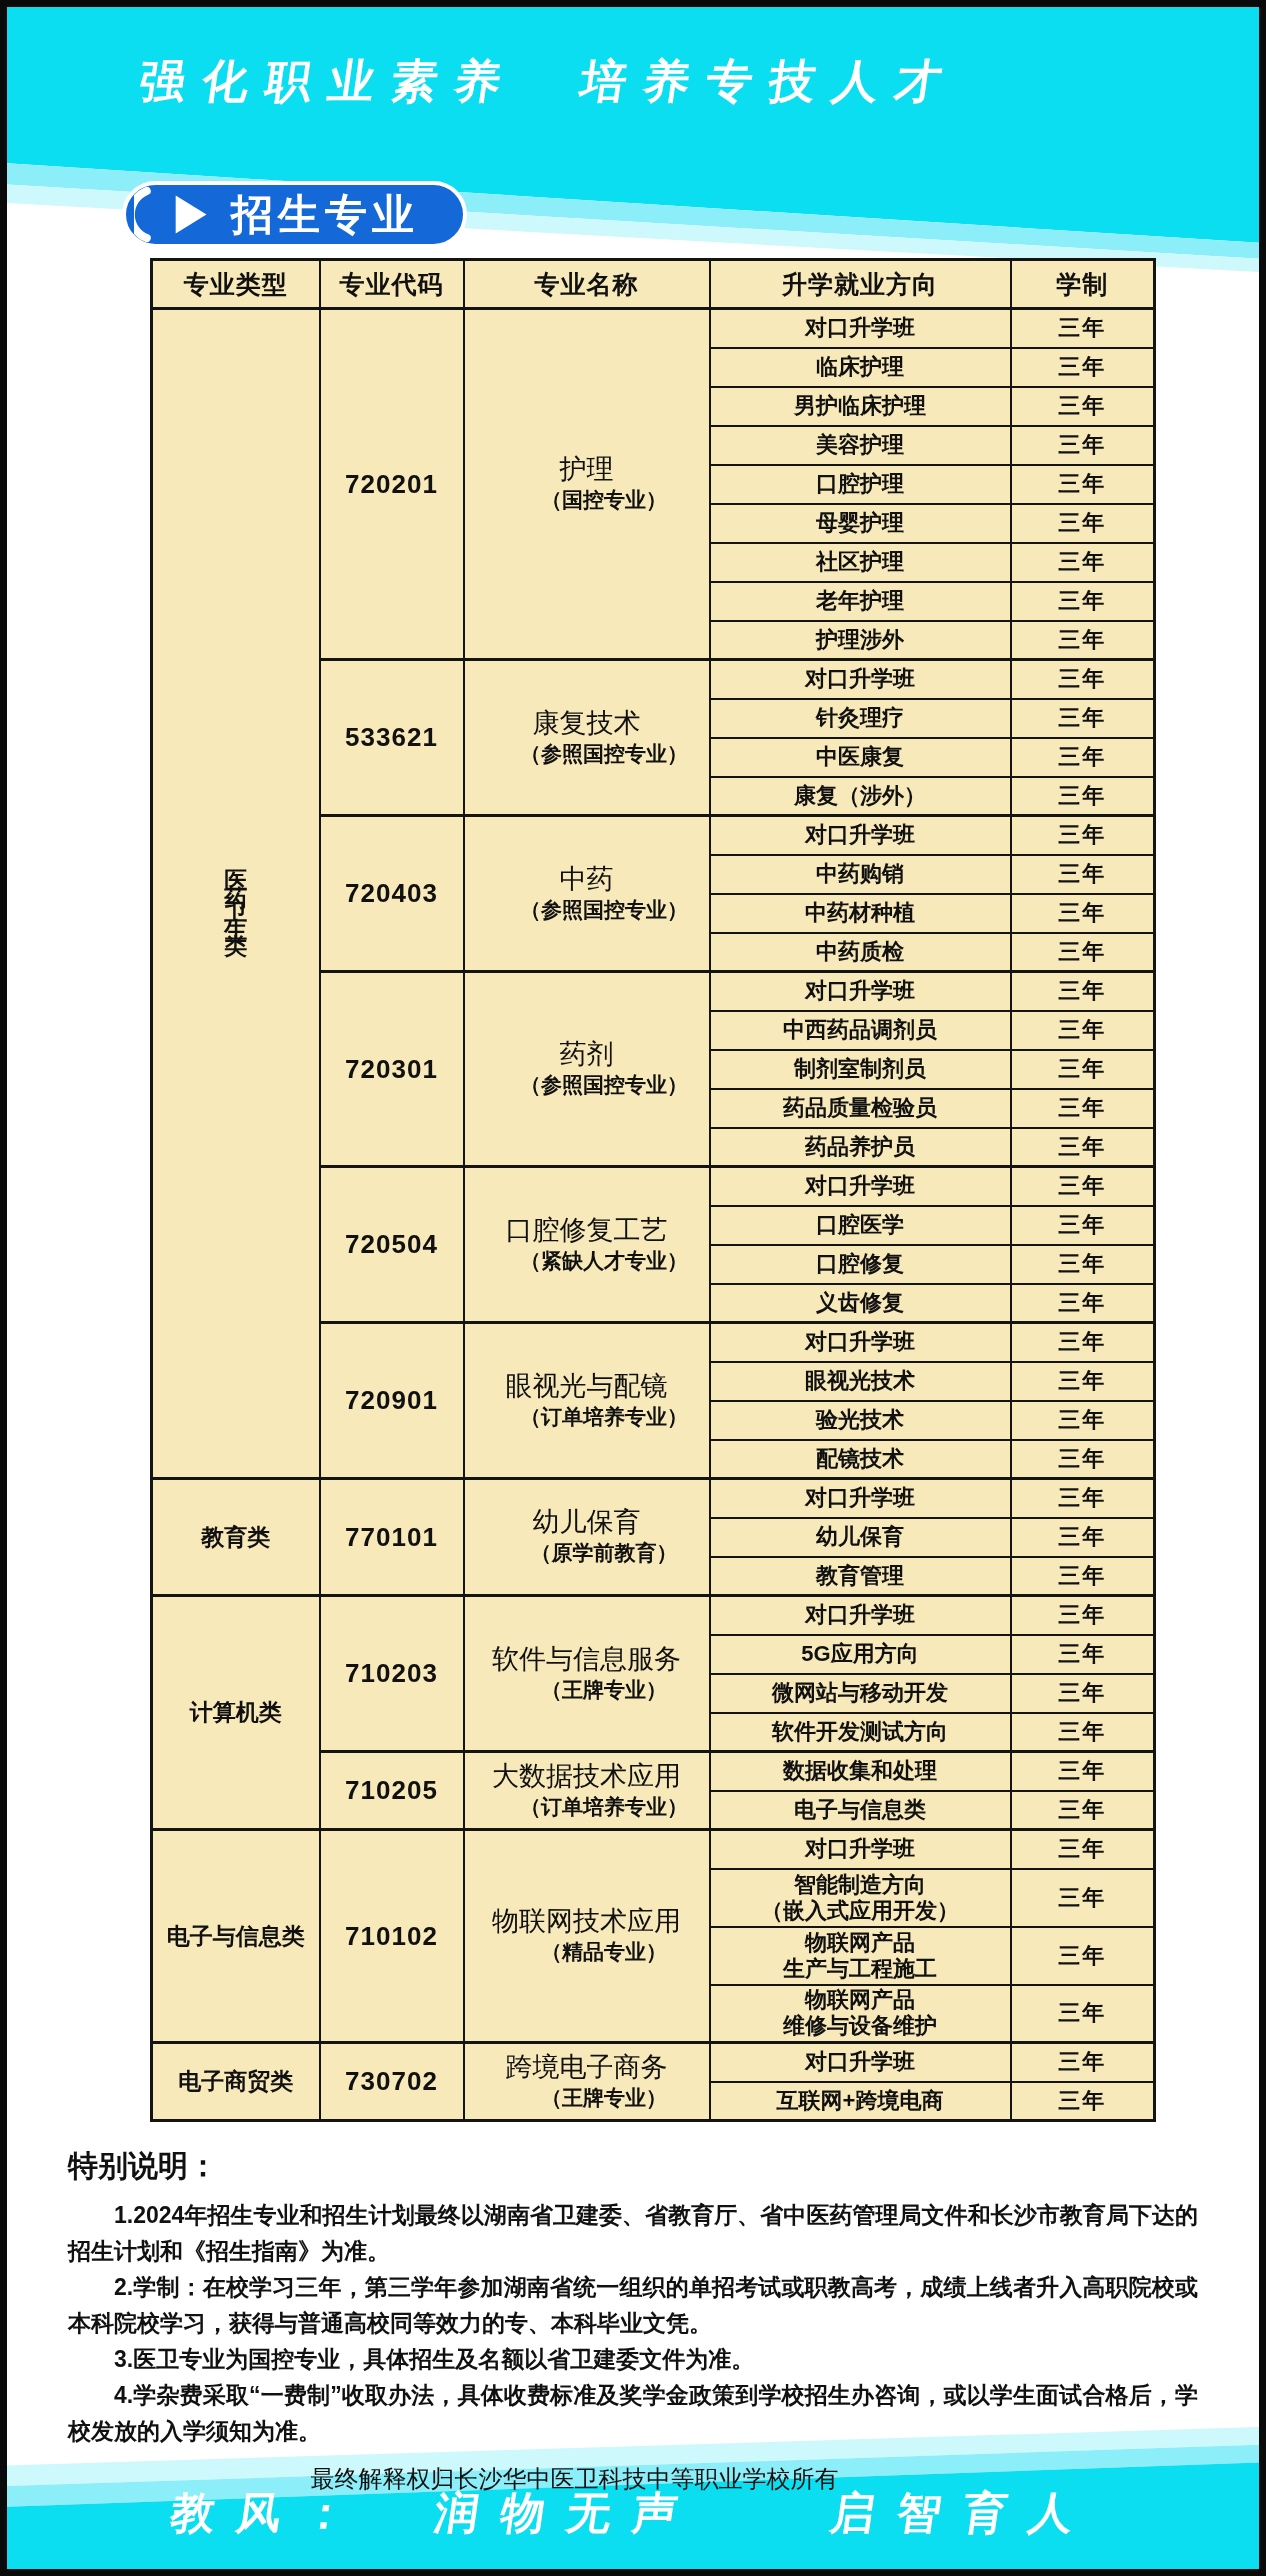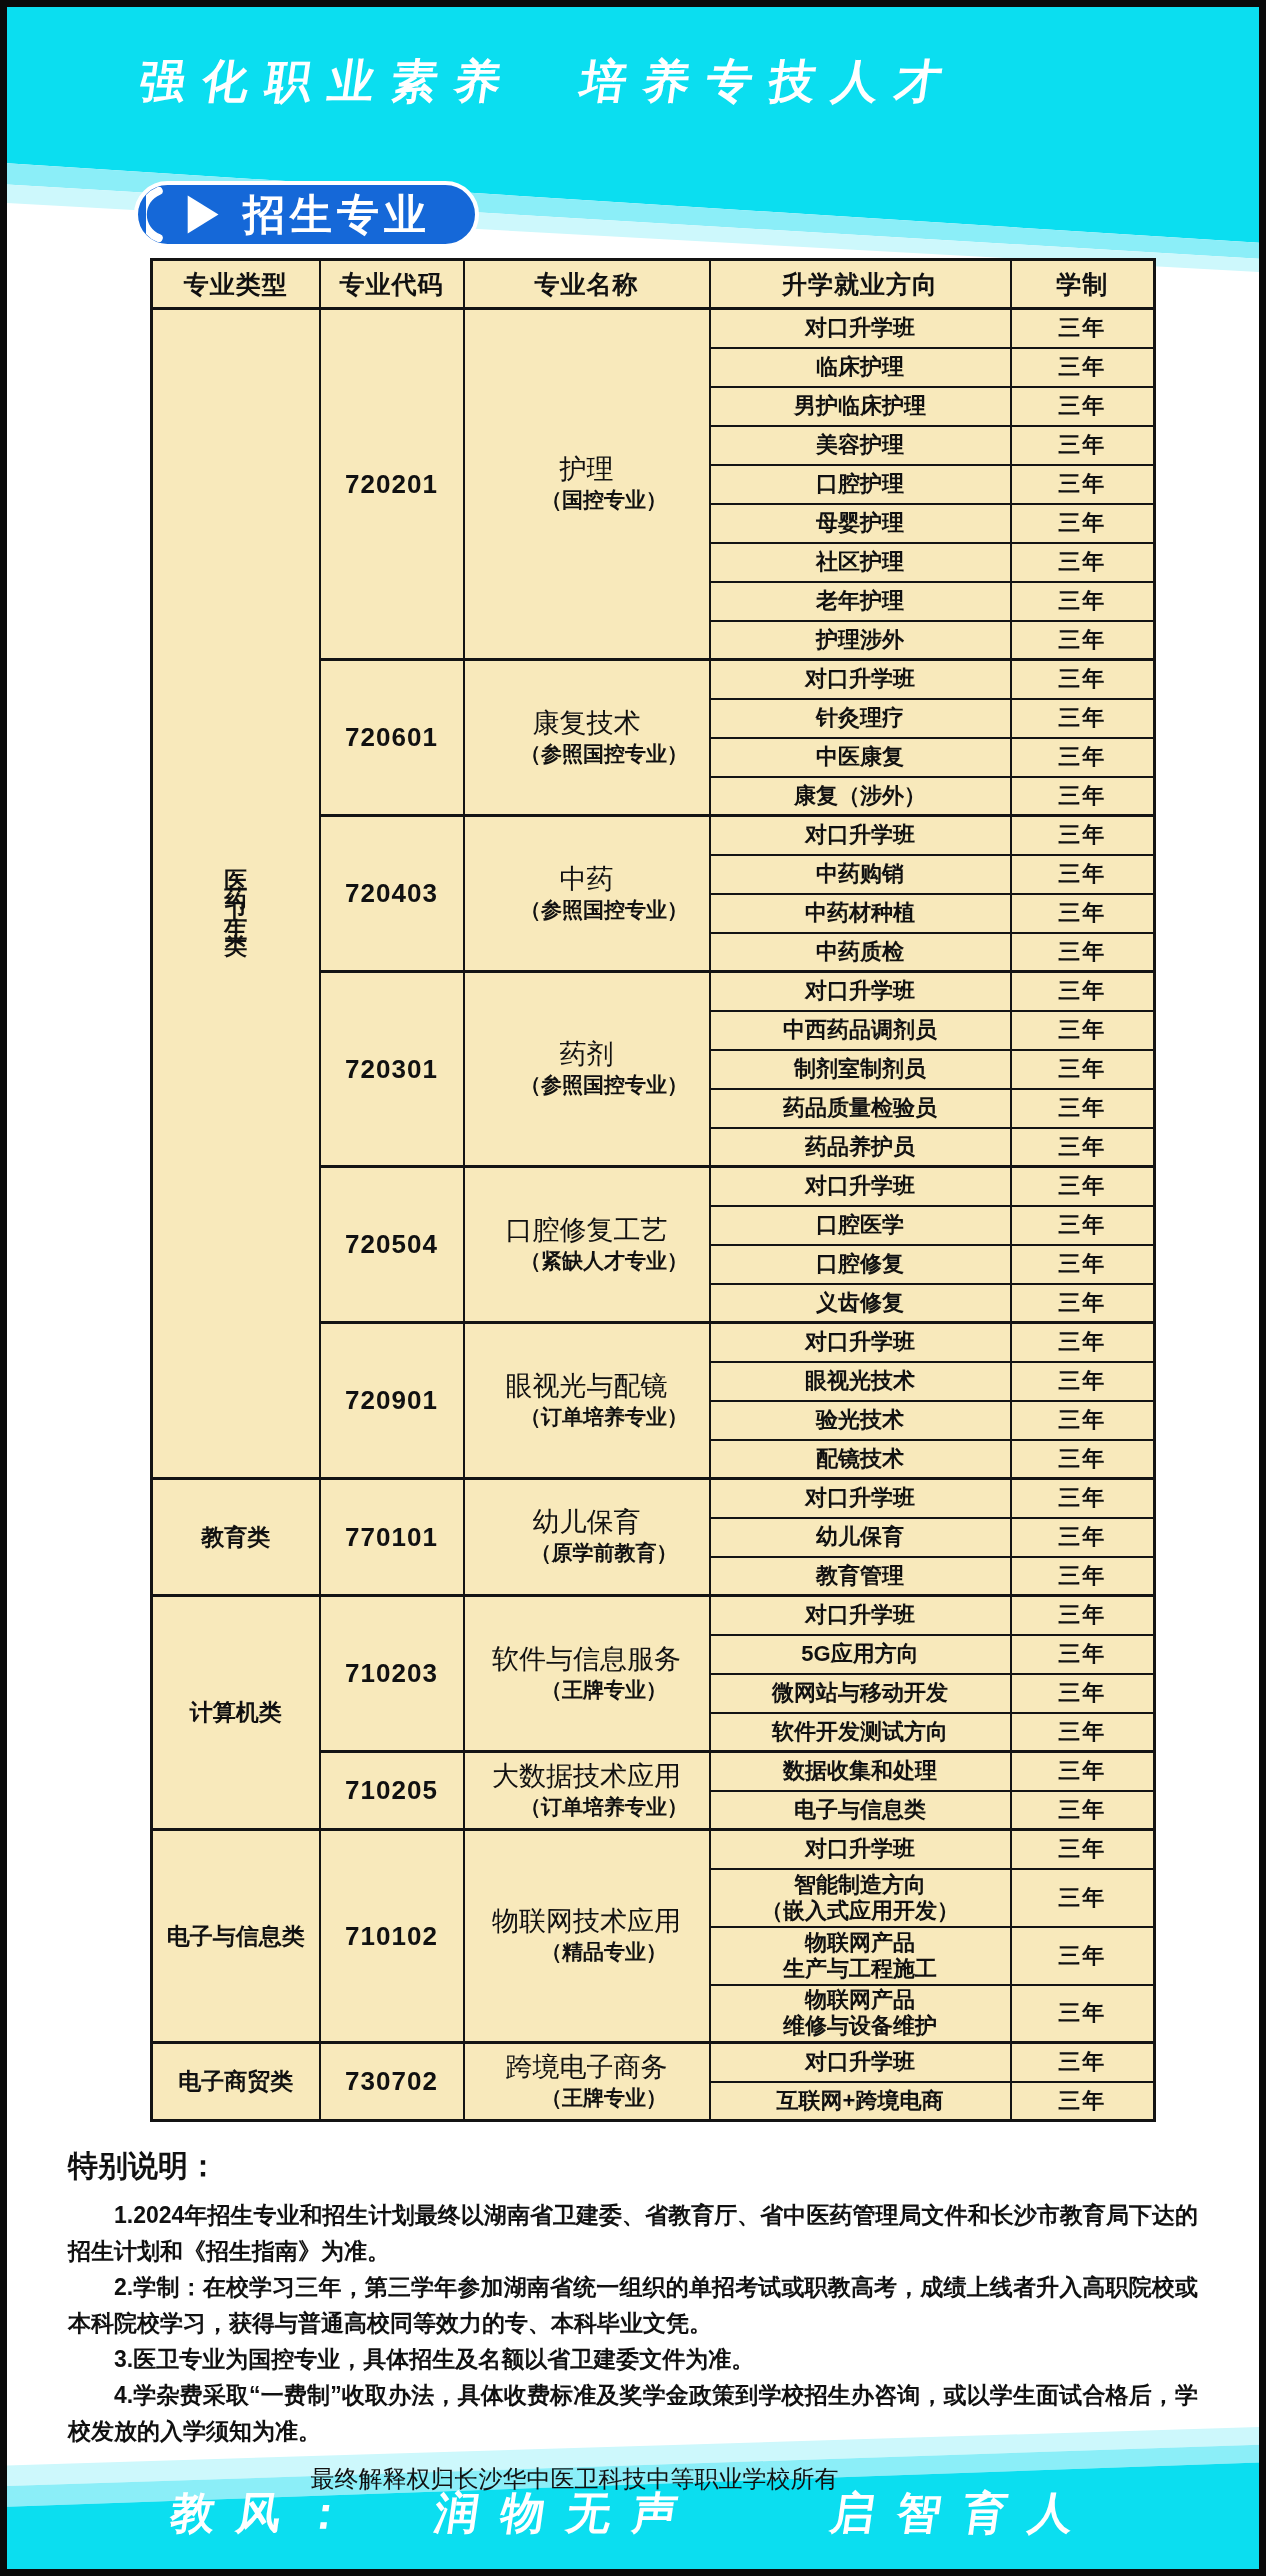--- a/index.html
+++ b/index.html
@@ -14,21 +14,21 @@
   .banner-solid{background:var(--cyan);clip-path:polygon(0 0,100% 0,100% 89%,0 59%);}
   .banner-stripe-a{background:var(--cyan-light);clip-path:polygon(0 59%,100% 89%,100% 95%,0 67%);}
   .banner-stripe-b{background:var(--cyan-pale);clip-path:polygon(0 67%,100% 95%,100% 100%,0 74%);}
   .slogan{
     position:absolute;top:44px;left:0;width:100%;box-sizing:border-box;padding-right:168px;
     text-align:center;color:#fff;font-size:46px;font-weight:bold;letter-spacing:17px;
     transform:skewX(-8deg);white-space:nowrap;
   }
   
   .badge{
-    position:absolute;left:127px;top:174px;height:67px;z-index:5;
+    position:absolute;left:115px;top:174px;height:67px;z-index:5;
     display:flex;align-items:center;background:var(--badge-blue);
     border:4px solid #fff;border-radius:40px;padding:0 44px 0 8px;box-sizing:border-box;
   }
   .badge-emblem{width:87px;height:55px;margin-right:10px;flex:0 0 auto;}
   .badge-label{color:#fff;font-size:42px;font-weight:bold;letter-spacing:5px;white-space:nowrap;}
   
   table.majors{
     border-collapse:collapse;table-layout:fixed;width:1004px;margin:-14px 0 0 143px;
     border:3px solid #141414;position:relative;z-index:2;
   }
@@ -136,21 +136,21 @@
         </tr>
         <tr>
           <td class="dir">老年护理</td>
           <td class="dur">三年</td>
         </tr>
         <tr>
           <td class="dir">护理涉外</td>
           <td class="dur">三年</td>
         </tr>
         <tr class="group-start">
-          <td class="code" rowspan="4">720601</td>
+          <td class="code" rowspan="4">533621</td>
           <td class="name" rowspan="4">
             <div class="nm">康复技术</div>
             <div class="nt">（参照国控专业）</div>
           </td>
           <td class="dir">对口升学班</td>
           <td class="dur">三年</td>
         </tr>
         <tr>
           <td class="dir">针灸理疗</td>
           <td class="dur">三年</td>

